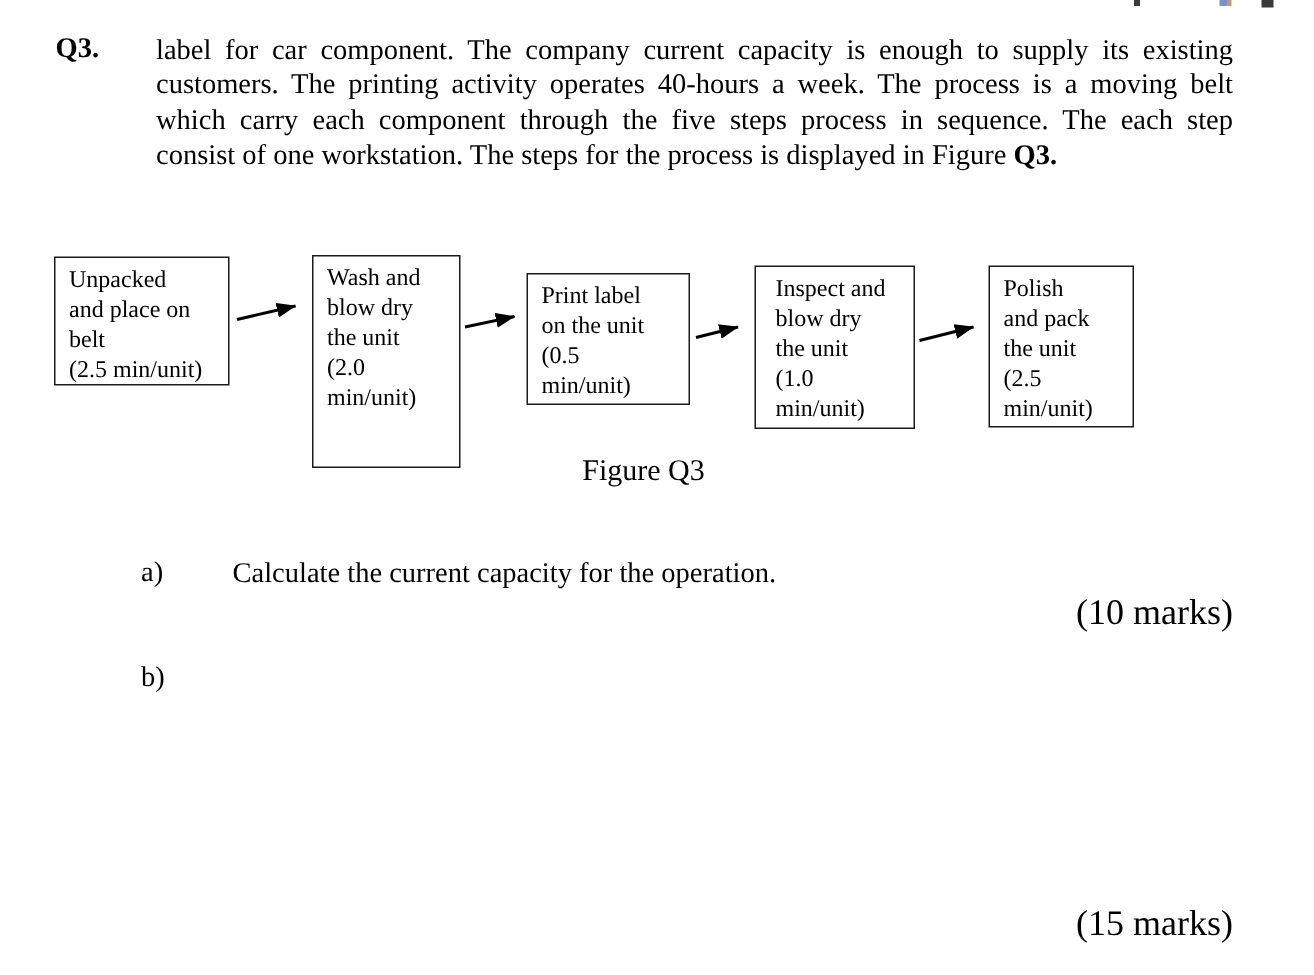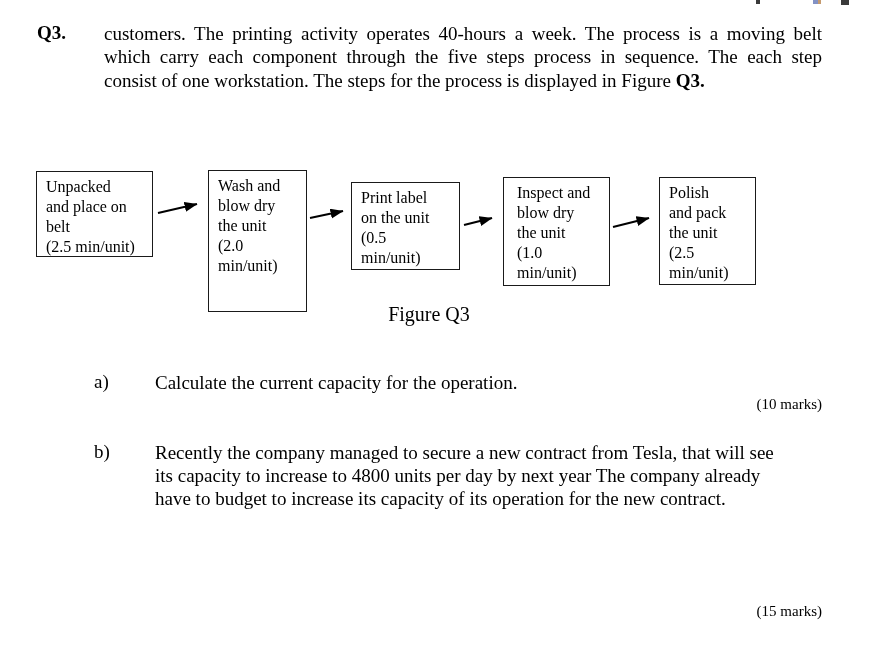--- a/index.html
+++ b/index.html
@@ -55,36 +55,37 @@
   }
 
   
   .part-label { font-size: 19px; }
   .part-text {
     font-size: 19px;
     line-height: 23.2px;
     white-space: pre;
   }
   .marks {
-    font-size: 15px;
+    font-size: 24px;
   }
 </style>
 </head>
 <body>
 
 <div id="page">
 
   <div class="artifact" style="left:756px; width:4px; height:4px; background:#3a3a3a;"></div>
   <div class="artifact" style="left:813px; width:5px; height:4px; background:#8291c4;"></div>
   <div class="artifact" style="left:818px; width:3px; height:4px; background:#c59a6e;"></div>
   <div class="artifact" style="left:841px; width:8px; height:5px; background:#3a3a3a;"></div>
 
   <div class="abs q-label" style="left:37px; top:22px;">Q3.</div>
 
   <div class="abs" style="left:104px; top:22px;">
+    <div class="intro-line">label for car component. The company current capacity is enough to supply its existing</div>
     <div class="intro-line">customers. The printing activity operates 40-hours a week. The process is a moving belt</div>
     <div class="intro-line">which carry each component through the five steps process in sequence. The each step</div>
     <div class="intro-line last"><span>consist of one workstation. The steps for the process is displayed in Figure </span><span class="bold">Q3.</span></div>
   </div>
 
   <div class="step-box" style="left:36px;  top:171px; width:117px; height:86px;">Unpacked
 and place on
 belt
 (2.5 min/unit)</div>
   <div class="step-box" style="left:208px; top:170px; width:99px;  height:142px;">Wash and
@@ -121,18 +122,15 @@
     </g>
   </svg>
 
   <div class="abs fig-caption" style="left:104px; top:303px; width:650px; text-align:center;">Figure Q3</div>
 
   <div class="abs part-label" style="left:94px; top:371px;">a)</div>
   <div class="abs part-text" style="left:155px; top:371px;">Calculate the current capacity for the operation.</div>
   <div class="abs marks" style="right:54px; top:396px;">(10 marks)</div>
 
   <div class="abs part-label" style="left:94px; top:441px;">b)</div>
-  <div class="abs part-text" style="left:155px; top:441px;">Recently the company managed to secure a new contract from Tesla, that will see
-its capacity to increase to 4800 units per day by next year The company already
-have to budget to increase its capacity of its operation for the new contract.</div>
   <div class="abs marks" style="right:54px; top:603px;">(15 marks)</div>
 
 </div>
 
 </body></html>

